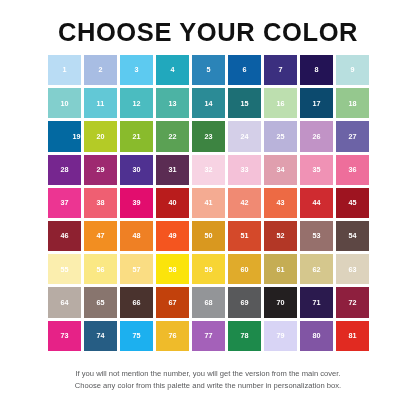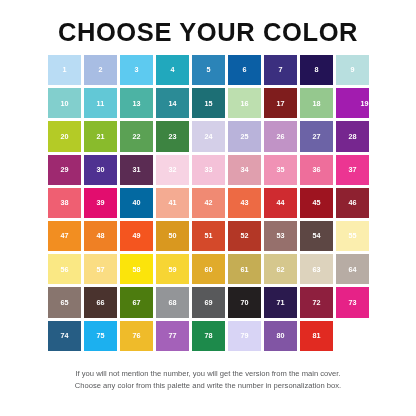--- a/index.html
+++ b/index.html
@@ -110,39 +110,42 @@
       </div>
       <div class="swatch" style="background-color: rgb(184, 223, 223);">
         <span class="num" style="color: rgb(255, 255, 255);">9</span>
       </div>
       <div class="swatch" style="background-color: rgb(130, 207, 205);">
         <span class="num" style="color: rgb(255, 255, 255);">10</span>
       </div>
       <div class="swatch" style="background-color: rgb(98, 200, 214);">
         <span class="num" style="color: rgb(255, 255, 255);">11</span>
       </div>
+      <div class="swatch" style="background-color: rgb(75, 188, 192);">
+        <span class="num" style="color: rgb(255, 255, 255);">12</span>
+      </div>
       <div class="swatch" style="background-color: rgb(76, 179, 164);">
         <span class="num" style="color: rgb(255, 255, 255);">13</span>
       </div>
       <div class="swatch" style="background-color: rgb(43, 139, 150);">
         <span class="num" style="color: rgb(255, 255, 255);">14</span>
       </div>
       <div class="swatch" style="background-color: rgb(29, 111, 117);">
         <span class="num" style="color: rgb(255, 255, 255);">15</span>
       </div>
       <div class="swatch" style="background-color: rgb(189, 223, 175);">
         <span class="num" style="color: rgb(255, 255, 255);">16</span>
       </div>
-      <div class="swatch" style="background-color: #7f1d1d;">
+      <div class="swatch" style="background-color: #0c4a6e;">
         <span class="num" style="color: rgb(255, 255, 255);">17</span>
       </div>
       <div class="swatch" style="background-color: rgb(149, 200, 142);">
         <span class="num" style="color: rgb(255, 255, 255);">18</span>
       </div>
-      <div class="swatch" style="background-color: #a21caf; padding-left: 24px;">
+      <div class="swatch" style="background-color: #0369a1; padding-left: 24px;">
         <span class="num" style="color: rgb(255, 255, 255);">19</span>
       </div>
       <div class="swatch" style="background-color: rgb(180, 203, 38);">
         <span class="num" style="color: rgb(255, 255, 255);">20</span>
       </div>
       <div class="swatch" style="background-color: rgb(137, 187, 44);">
         <span class="num" style="color: rgb(255, 255, 255);">21</span>
       </div>
       <div class="swatch" style="background-color: rgb(91, 161, 84);">
         <span class="num" style="color: rgb(255, 255, 255);">22</span>
@@ -191,21 +194,21 @@
       </div>
       <div class="swatch" style="background-color: rgb(236, 53, 146);">
         <span class="num" style="color: rgb(255, 255, 255);">37</span>
       </div>
       <div class="swatch" style="background-color: rgb(239, 95, 114);">
         <span class="num" style="color: rgb(255, 255, 255);">38</span>
       </div>
       <div class="swatch" style="background-color: rgb(226, 13, 110);">
         <span class="num" style="color: rgb(255, 255, 255);">39</span>
       </div>
-      <div class="swatch" style="background-color: #0369a1;">
+      <div class="swatch" style="background-color: #b91c1c;">
         <span class="num" style="color: rgb(255, 255, 255);">40</span>
       </div>
       <div class="swatch" style="background-color: rgb(244, 171, 146);">
         <span class="num" style="color: rgb(255, 255, 255);">41</span>
       </div>
       <div class="swatch" style="background-color: rgb(240, 138, 115);">
         <span class="num" style="color: rgb(255, 255, 255);">42</span>
       </div>
       <div class="swatch" style="background-color: rgb(237, 106, 68);">
         <span class="num" style="color: rgb(255, 255, 255);">43</span>
@@ -272,21 +275,21 @@
       </div>
       <div class="swatch" style="background-color: rgb(183, 172, 164);">
         <span class="num" style="color: rgb(255, 255, 255);">64</span>
       </div>
       <div class="swatch" style="background-color: rgb(136, 117, 110);">
         <span class="num" style="color: rgb(255, 255, 255);">65</span>
       </div>
       <div class="swatch" style="background-color: rgb(74, 51, 46);">
         <span class="num" style="color: rgb(255, 255, 255);">66</span>
       </div>
-      <div class="swatch" style="background-color: #4d7c0f;">
+      <div class="swatch" style="background-color: #c2410c;">
         <span class="num" style="color: rgb(255, 255, 255);">67</span>
       </div>
       <div class="swatch" style="background-color: rgb(147, 149, 152);">
         <span class="num" style="color: rgb(255, 255, 255);">68</span>
       </div>
       <div class="swatch" style="background-color: rgb(88, 89, 91);">
         <span class="num" style="color: rgb(255, 255, 255);">69</span>
       </div>
       <div class="swatch" style="background-color: rgb(35, 31, 32);">
         <span class="num" style="color: rgb(255, 255, 255);">70</span>

